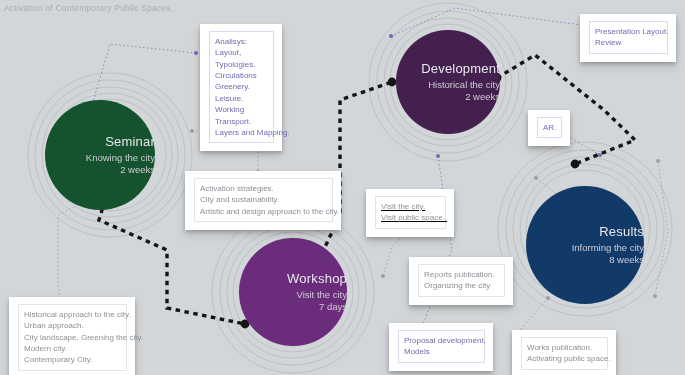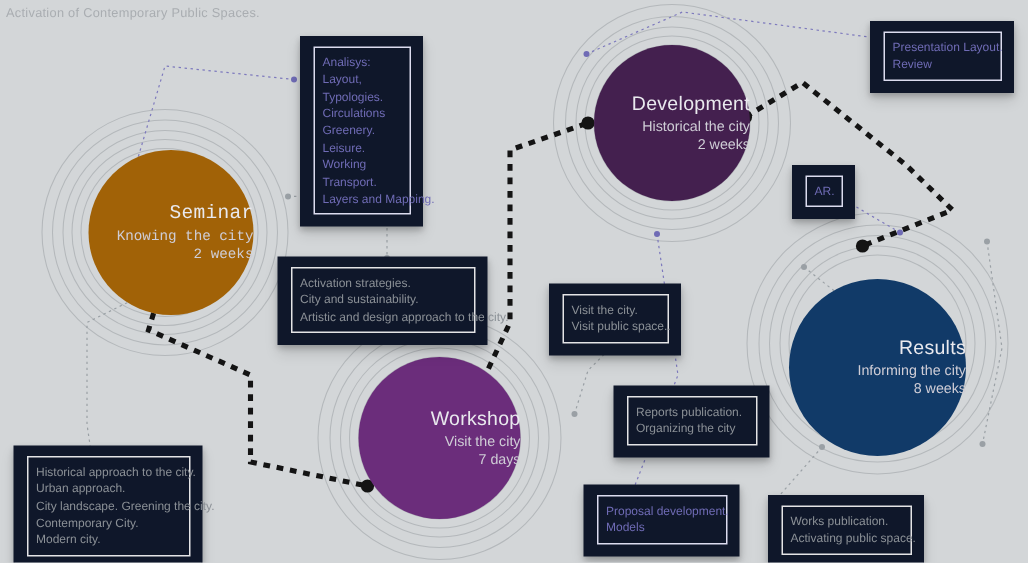--- a/index.html
+++ b/index.html
@@ -24,21 +24,21 @@
     position:absolute;border-radius:50%;
     display:flex;flex-direction:column;align-items:flex-end;justify-content:center;
     text-align:center;line-height:1.22;
   }
   .node .n-title{font-size:13px;color:#e9e9ee;letter-spacing:.2px;}
   .node .n-sub{font-size:9.5px;color:#cfcdd6;margin-top:2px;}
   .node .n-dur{font-size:9.5px;color:#cfcdd6;}
 
   
   .note{
-    position:absolute;background:#0f172a;
+    position:absolute;background:#ffffff;
     padding:7px 8px 8px 9px;
     box-shadow:0 2px 4px rgba(0,0,0,.22), 0 5px 9px rgba(0,0,0,.13);
     box-sizing:border-box;
   }
   .note .inner{border:1px solid #e2e2e5;padding:4px 5px 4px 5px;}
   .note p{margin:0;font-size:8px;line-height:1.42;white-space:nowrap;}
   .note.gray p{color:#8b9096;}
   .note.purple p{color:#6f6bb5;}
   .note.gray .inner{border-color:#e4e4e6;}
   .note.purple .inner{border-color:#dcdcef;}
@@ -136,21 +136,21 @@
   <div class="cdot gray" style="left:256px;top:170px;"></div>
   <div class="cdot gray" style="left:412px;top:223px;"></div>
   <div class="cdot gray" style="left:381px;top:274px;"></div>
   <div class="cdot gray" style="left:534px;top:176px;"></div>
   <div class="cdot gray" style="left:546px;top:296px;"></div>
   <div class="cdot gray" style="left:520px;top:350px;"></div>
   <div class="cdot gray" style="left:656px;top:159px;"></div>
   <div class="cdot gray" style="left:653px;top:294px;"></div>
 
   <div class="node">
-    <div class="disc" style="left:59px;top:100px;width:110px;height:110px;background:#a16207;font-family:Liberation Mono, monospace;">
+    <div class="disc" style="left:45px;top:100px;width:110px;height:110px;background:#14532d;">
       <div class="n-title">Seminar</div>
       <div class="n-sub">Knowing the city</div>
       <div class="n-dur">2 weeks</div>
     </div>
   </div>
 
   <div class="node">
     <div class="disc" style="left:396px;top:30px;width:104px;height:104px;background:#44204f;">
       <div class="n-title">Development</div>
       <div class="n-sub">Historical the city</div>
@@ -194,49 +194,49 @@
       <p>Review</p>
     </div>
   </div>
 
   <div class="note purple" style="left:528px;top:110px;width:42px;">
     <div class="inner">
       <p>AR.</p>
     </div>
   </div>
 
-  <div class="note gray" style="left:185px;top:171px;width:140px;">
+  <div class="note gray" style="left:185px;top:171px;width:156px;">
     <div class="inner">
       <p>Activation strategies.</p>
       <p>City and sustainability.</p>
       <p>Artistic and design approach to the city.</p>
     </div>
   </div>
 
-  <div class="note gray" style="left:366px;top:189px;width:88px;">
+  <div class="note gray" style="left:366px;top:189px;width:88px;text-decoration:underline;">
     <div class="inner">
       <p>Visit the city.</p>
       <p>Visit public space..</p>
     </div>
   </div>
 
   <div class="note gray" style="left:409px;top:257px;width:104px;">
     <div class="inner">
       <p>Reports publication.</p>
       <p>Organizing the city</p>
     </div>
   </div>
 
   <div class="note gray" style="left:9px;top:297px;width:126px;">
     <div class="inner">
       <p>Historical approach to the city.</p>
       <p>Urban approach.</p>
       <p>City landscape. Greening the city.</p>
+      <p>Modern city.</p>
       <p>Contemporary City.</p>
-      <p>Modern city.</p>
     </div>
   </div>
 
   <div class="note purple" style="left:389px;top:323px;width:104px;">
     <div class="inner">
       <p>Proposal development.</p>
       <p>Models</p>
     </div>
   </div>
 

